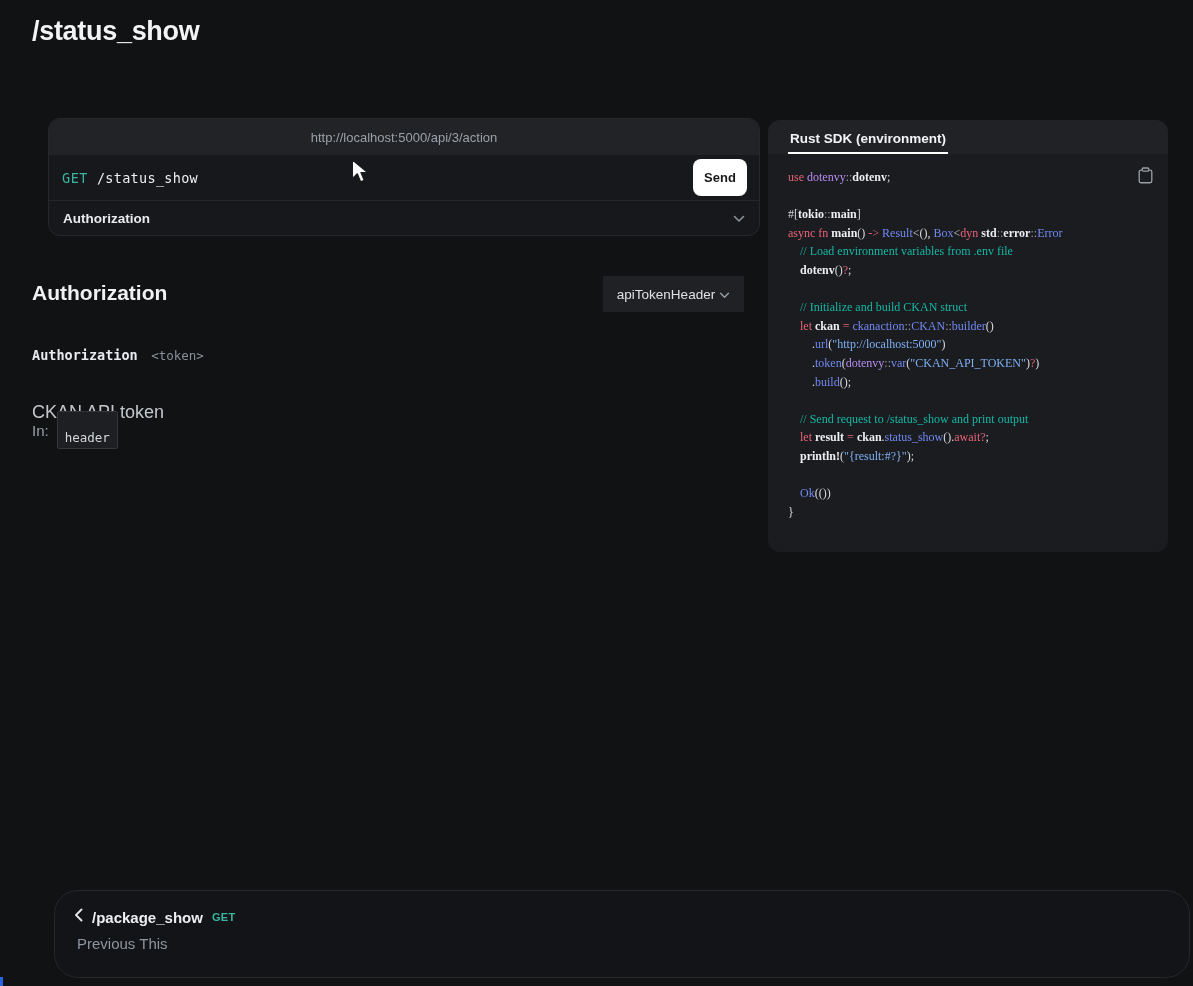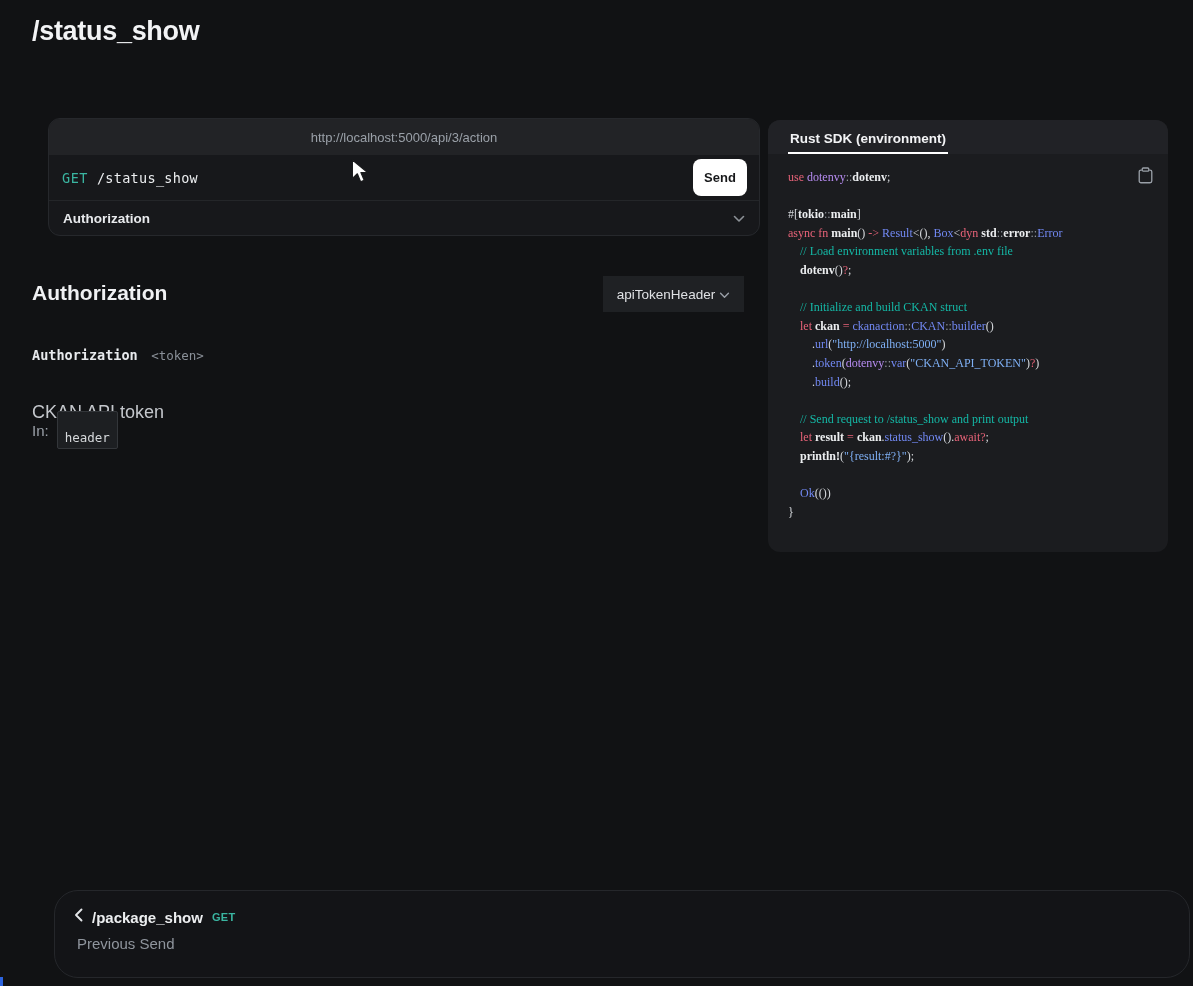--- a/index.html
+++ b/index.html
@@ -188,21 +188,21 @@
   <a class="prev-card">
     <div class="prev-top">
       <span>
         <svg width="9" height="14" viewBox="0 0 9 14">
             <path d="M7.5 1.5 L2 7 L7.5 12.5" fill="none" stroke="#e3e5e8" stroke-width="1.9" stroke-linecap="round" stroke-linejoin="round"></path>
           </svg>
       </span>
       <span class="prev-title">/package_show</span>
       <span class="prev-method">GET</span>
     </div>
-    <div class="prev-label">Previous Send</div>
+    <div class="prev-label">Previous This</div>
   </a>
 
   <span class="cursor">
     <svg width="18" height="24" viewBox="0 0 14 19">
       <path d="M1 0.8 L1 15.4 L4.9 11.7 L7.5 18 L10.3 16.8 L7.7 10.7 L13 10.7 Z" fill="#ffffff" stroke="#1a1b1d" stroke-width="0.9" stroke-linejoin="round"></path>
     </svg>
   </span>
 
   <div class="blue-caret"></div>
 

